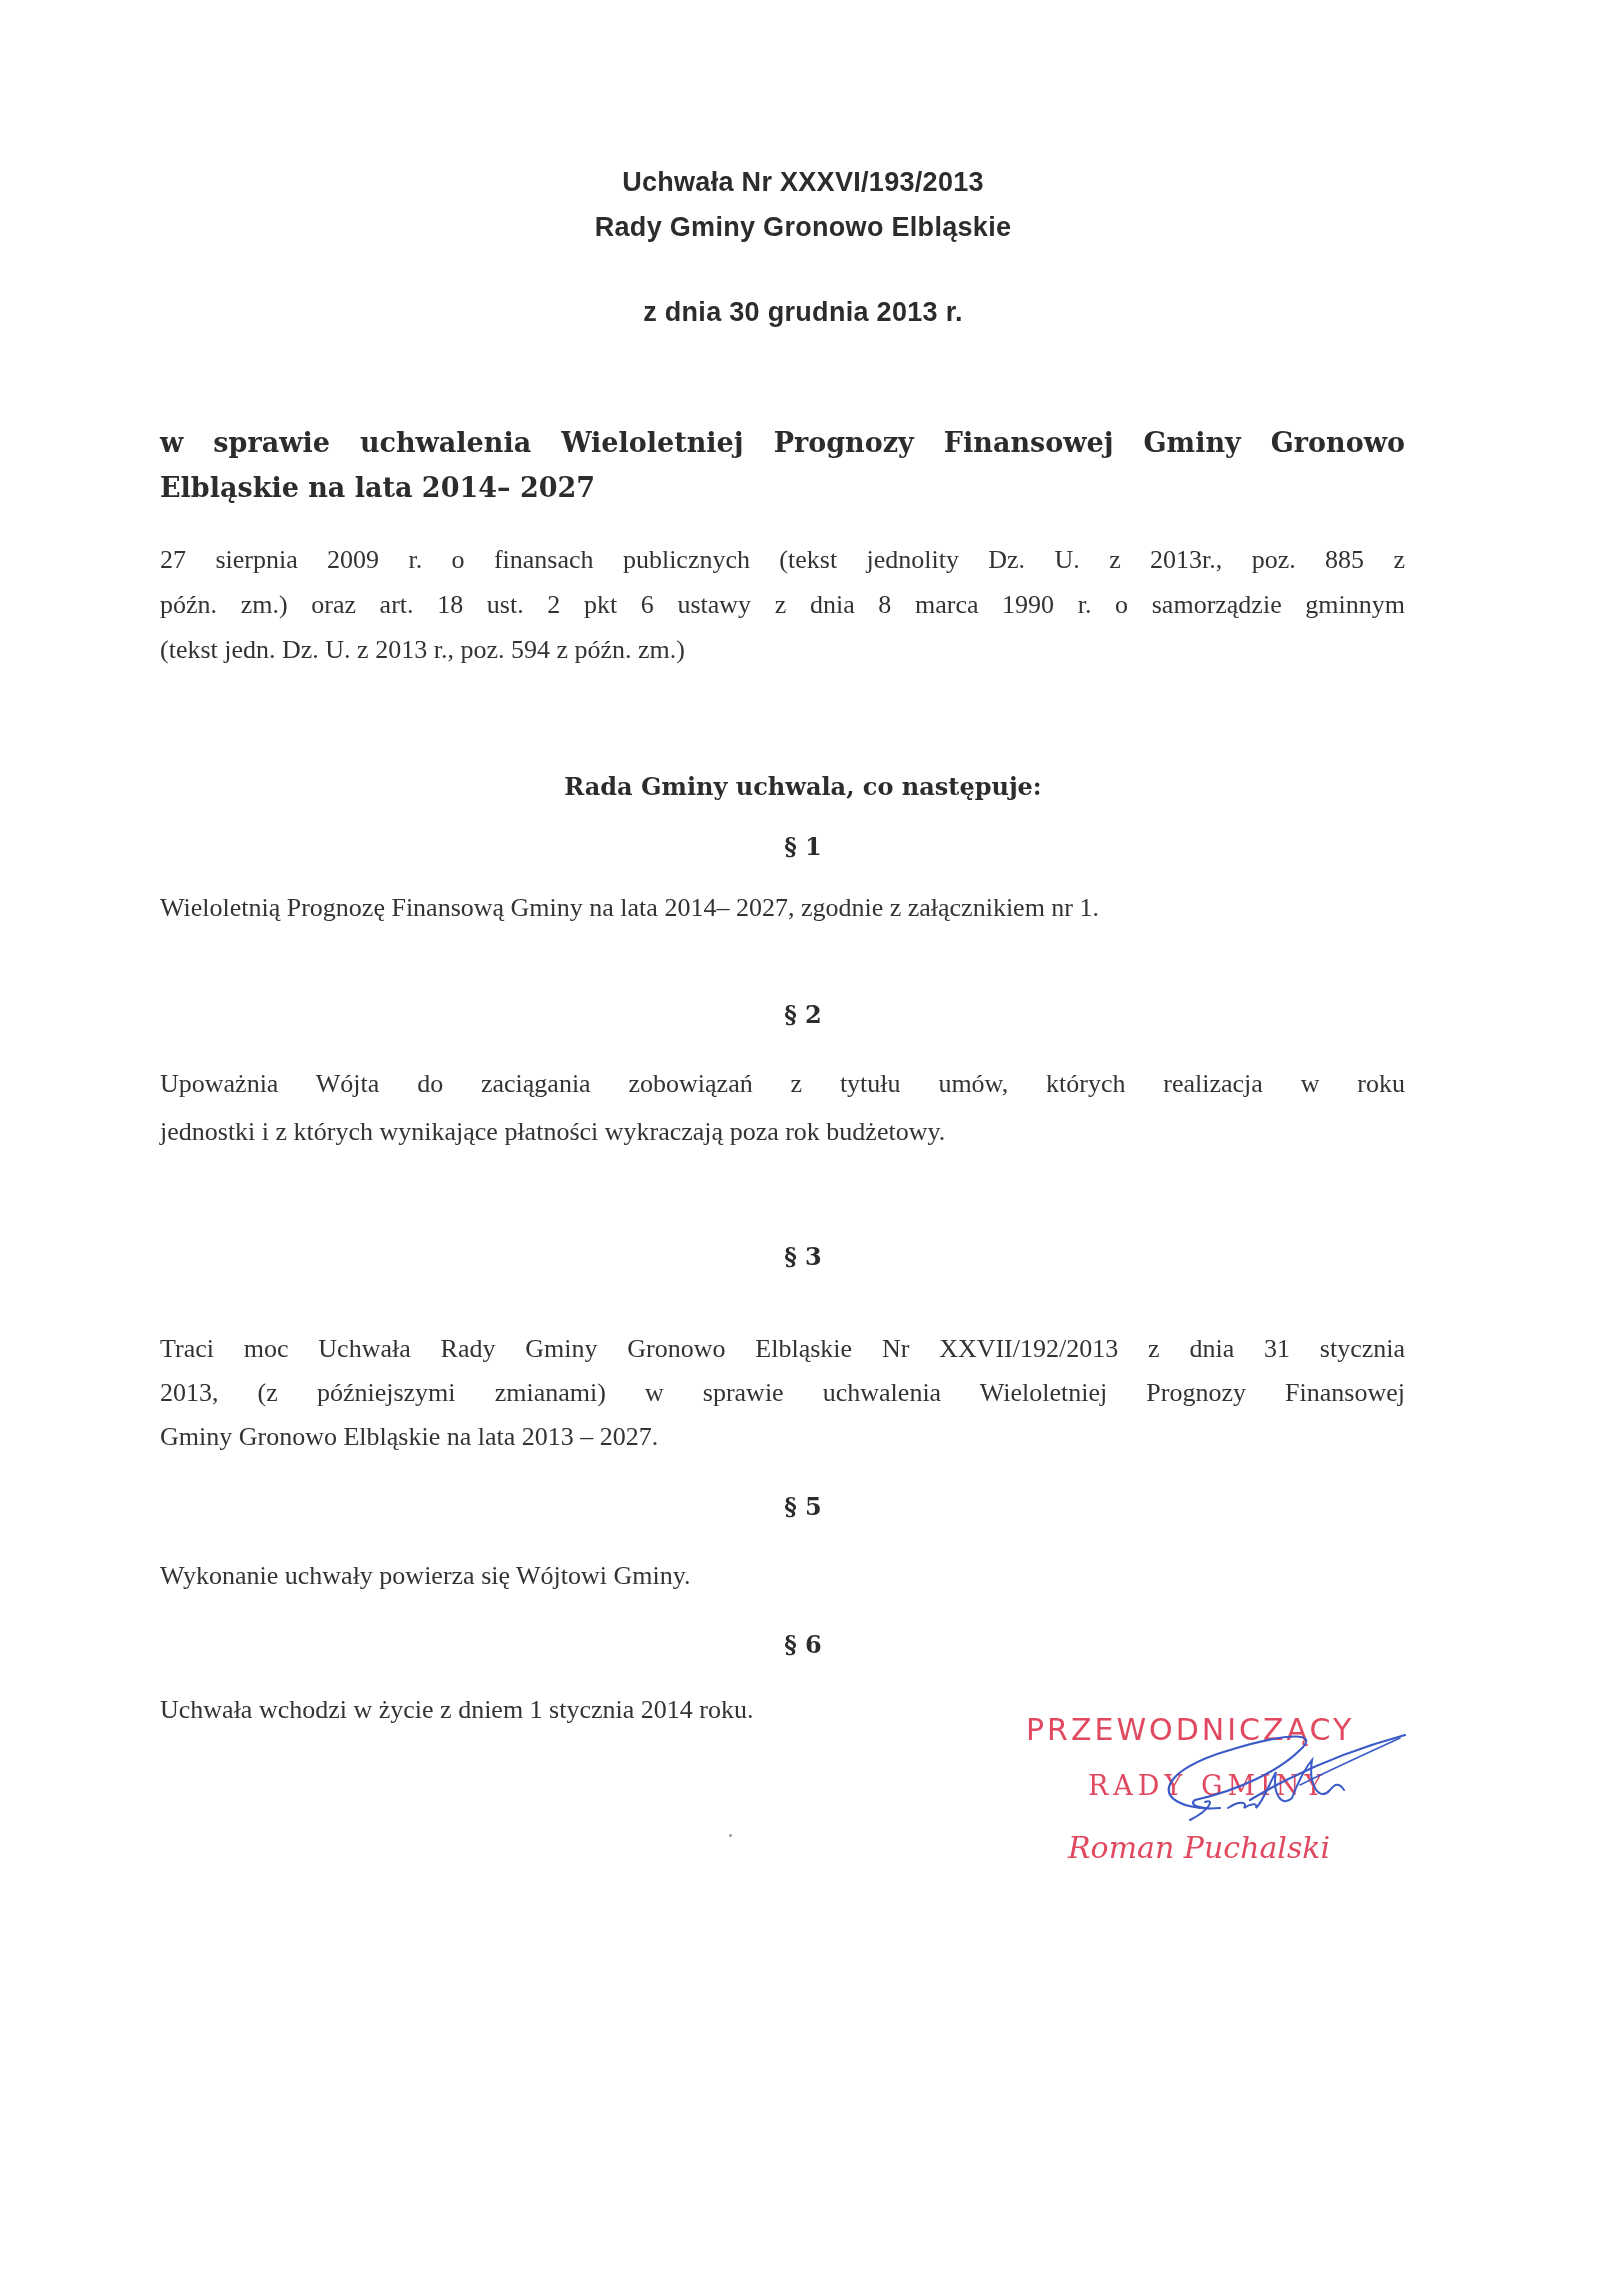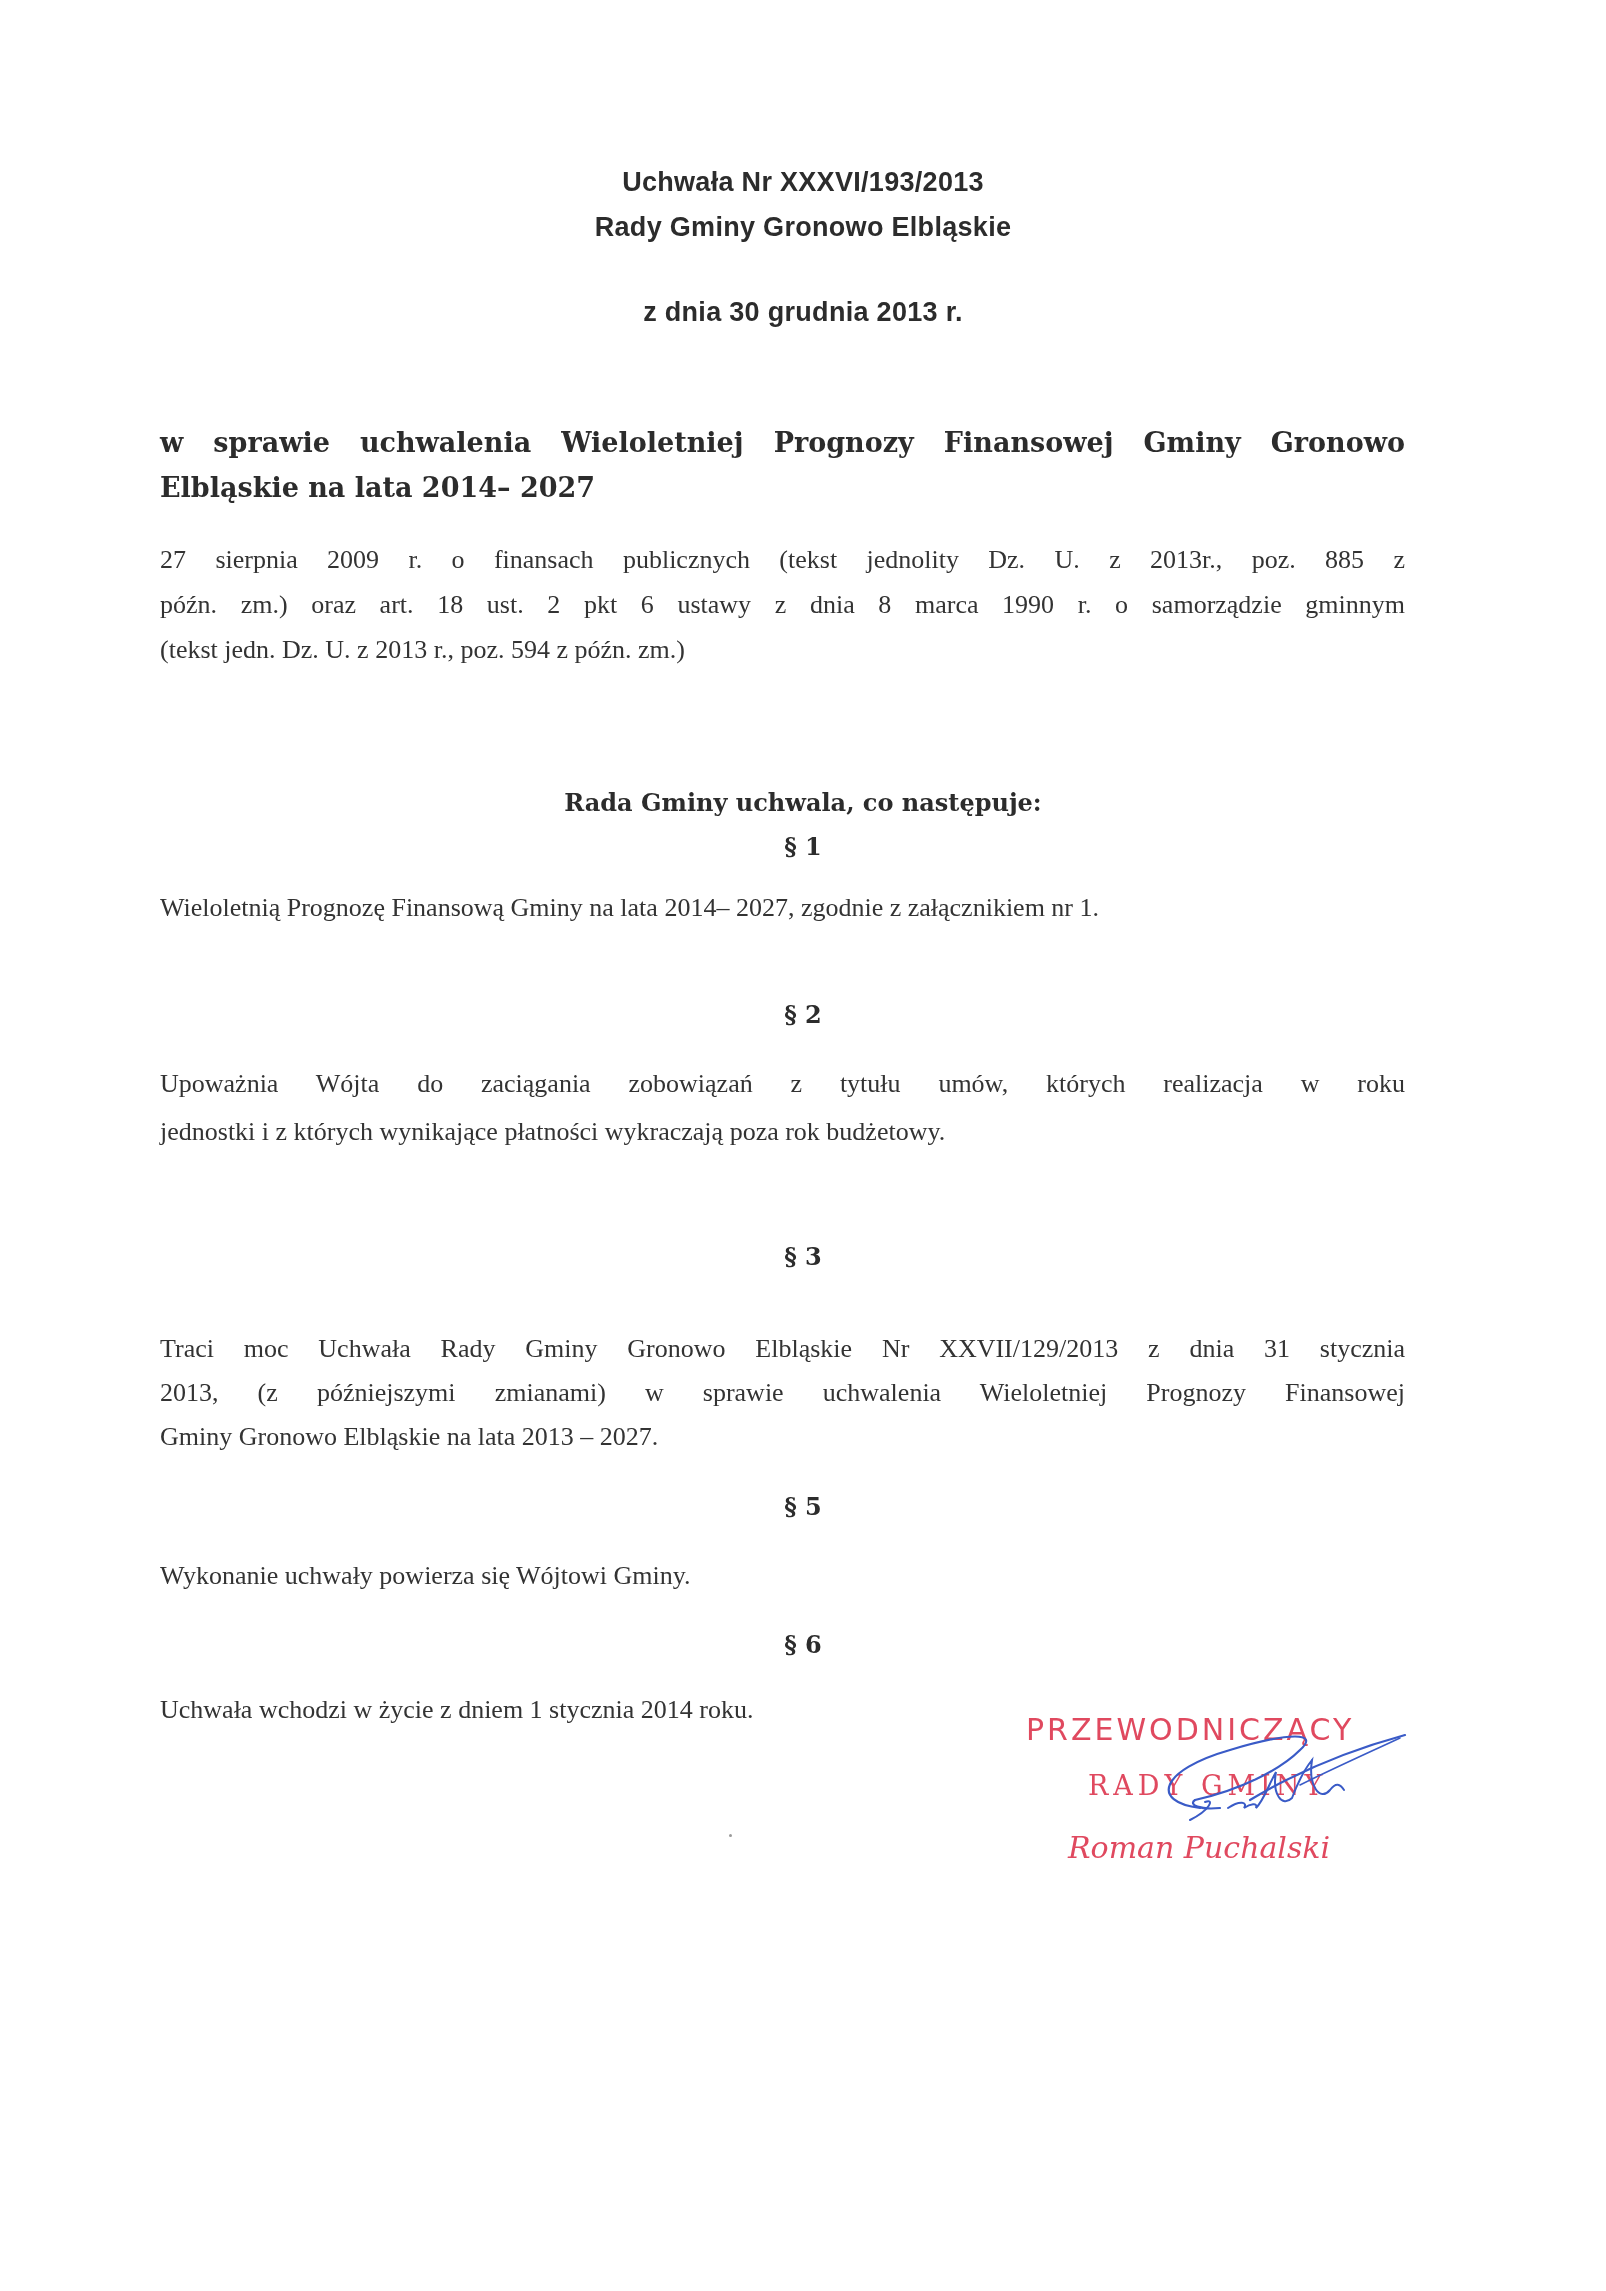--- a/index.html
+++ b/index.html
@@ -33,36 +33,36 @@
   <span class="line1">w sprawie uchwalenia Wieloletniej Prognozy Finansowej Gminy Gronowo</span>
   <span>Elbląskie na lata 2014– 2027</span>
 </div>
 
 <div class="abs body-text" style="top:537px; line-height:45px;">
   <span class="jl">27 sierpnia 2009 r. o finansach publicznych (tekst jednolity Dz. U. z 2013r., poz. 885 z</span>
   <span class="jl">późn. zm.) oraz art. 18 ust. 2 pkt 6 ustawy z dnia 8 marca 1990 r. o samorządzie gminnym</span>
   <span class="ll">(tekst jedn. Dz. U. z 2013 r., poz. 594 z późn. zm.)</span>
 </div>
 
-<div class="abs center resolves" style="top:788px;">Rada Gminy uchwala, co następuje:</div>
+<div class="abs center resolves" style="top:772px;">Rada Gminy uchwala, co następuje:</div>
 
 <div class="abs center para-sign" style="top:832px;">§ 1</div>
 <div class="abs body-text" style="top:888px; line-height:40px;">
   <span class="ll">Wieloletnią Prognozę Finansową Gminy na lata 2014– 2027, zgodnie z załącznikiem nr 1.</span>
 </div>
 
 <div class="abs center para-sign" style="top:1000px;">§ 2</div>
 <div class="abs body-text" style="top:1060px; line-height:48px;">
   <span class="jl">Upoważnia Wójta do zaciągania zobowiązań z tytułu umów, których realizacja w roku</span>
   <span class="ll">jednostki i z których wynikające płatności wykraczają poza rok budżetowy.</span>
 </div>
 
 <div class="abs center para-sign" style="top:1242px;">§ 3</div>
 <div class="abs body-text" style="top:1327px; line-height:44px;">
-  <span class="jl">Traci moc Uchwała Rady Gminy Gronowo Elbląskie Nr XXVII/129/2013 z dnia 31 stycznia</span>
+  <span class="jl">Traci moc Uchwała Rady Gminy Gronowo Elbląskie Nr XXVII/192/2013 z dnia 31 stycznia</span>
   <span class="jl">2013, (z późniejszymi zmianami) w sprawie uchwalenia Wieloletniej Prognozy Finansowej</span>
   <span class="ll">Gminy Gronowo Elbląskie na lata 2013 – 2027.</span>
 </div>
 
 <div class="abs center para-sign" style="top:1492px;">§ 5</div>
 <div class="abs body-text" style="top:1556px; line-height:40px;">
   <span class="ll">Wykonanie uchwały powierza się Wójtowi Gminy.</span>
 </div>
 
 <div class="abs center para-sign" style="top:1630px;">§ 6</div>

